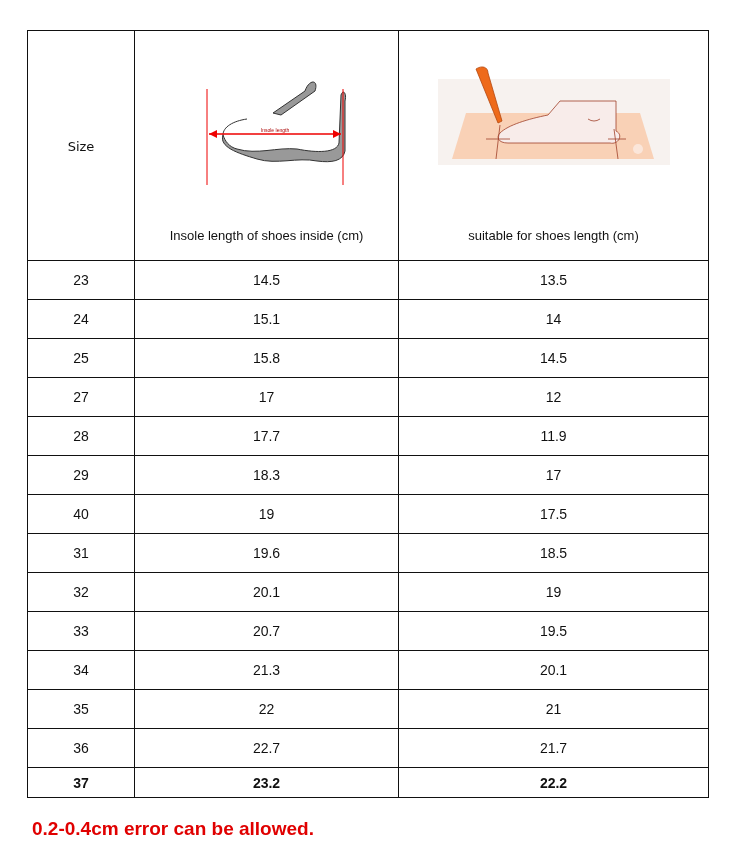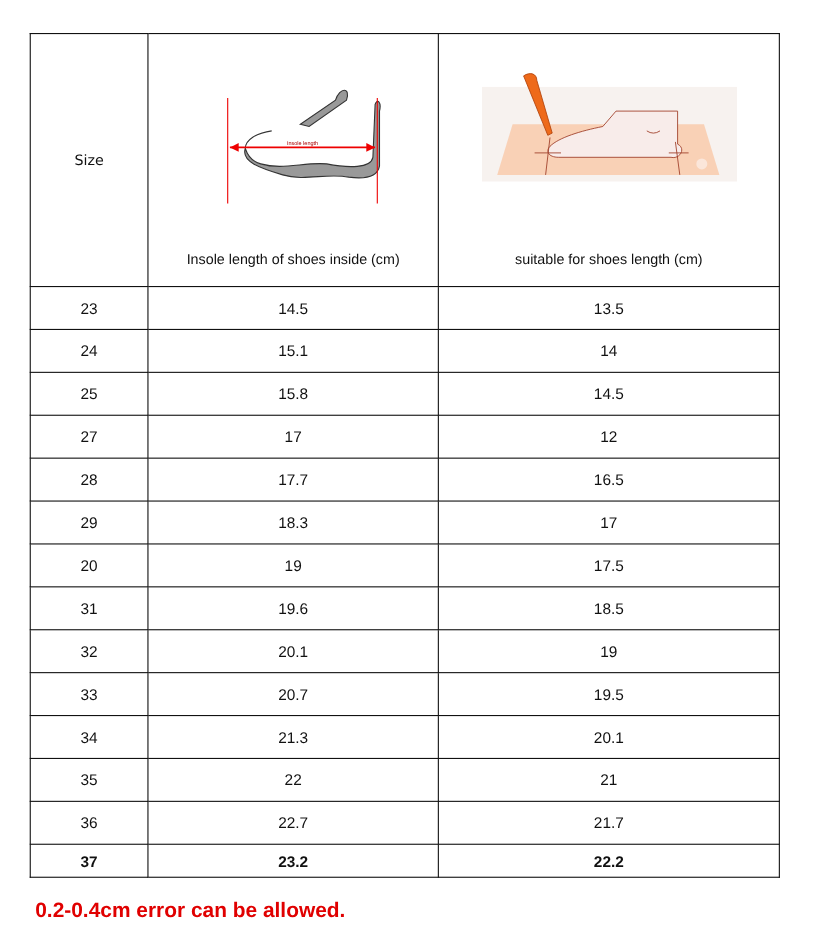--- a/index.html
+++ b/index.html
@@ -78,29 +78,29 @@
         <td>14.5</td>
       </tr>
       <tr class="row">
         <td>27</td>
         <td>17</td>
         <td>12</td>
       </tr>
       <tr class="row">
         <td>28</td>
         <td>17.7</td>
-        <td>16.5</td>
+        <td>11.9</td>
       </tr>
       <tr class="row">
         <td>29</td>
         <td>18.3</td>
         <td>17</td>
       </tr>
       <tr class="row">
-        <td>20</td>
+        <td>40</td>
         <td>19</td>
         <td>17.5</td>
       </tr>
       <tr class="row">
         <td>31</td>
         <td>19.6</td>
         <td>18.5</td>
       </tr>
       <tr class="row">
         <td>32</td>

